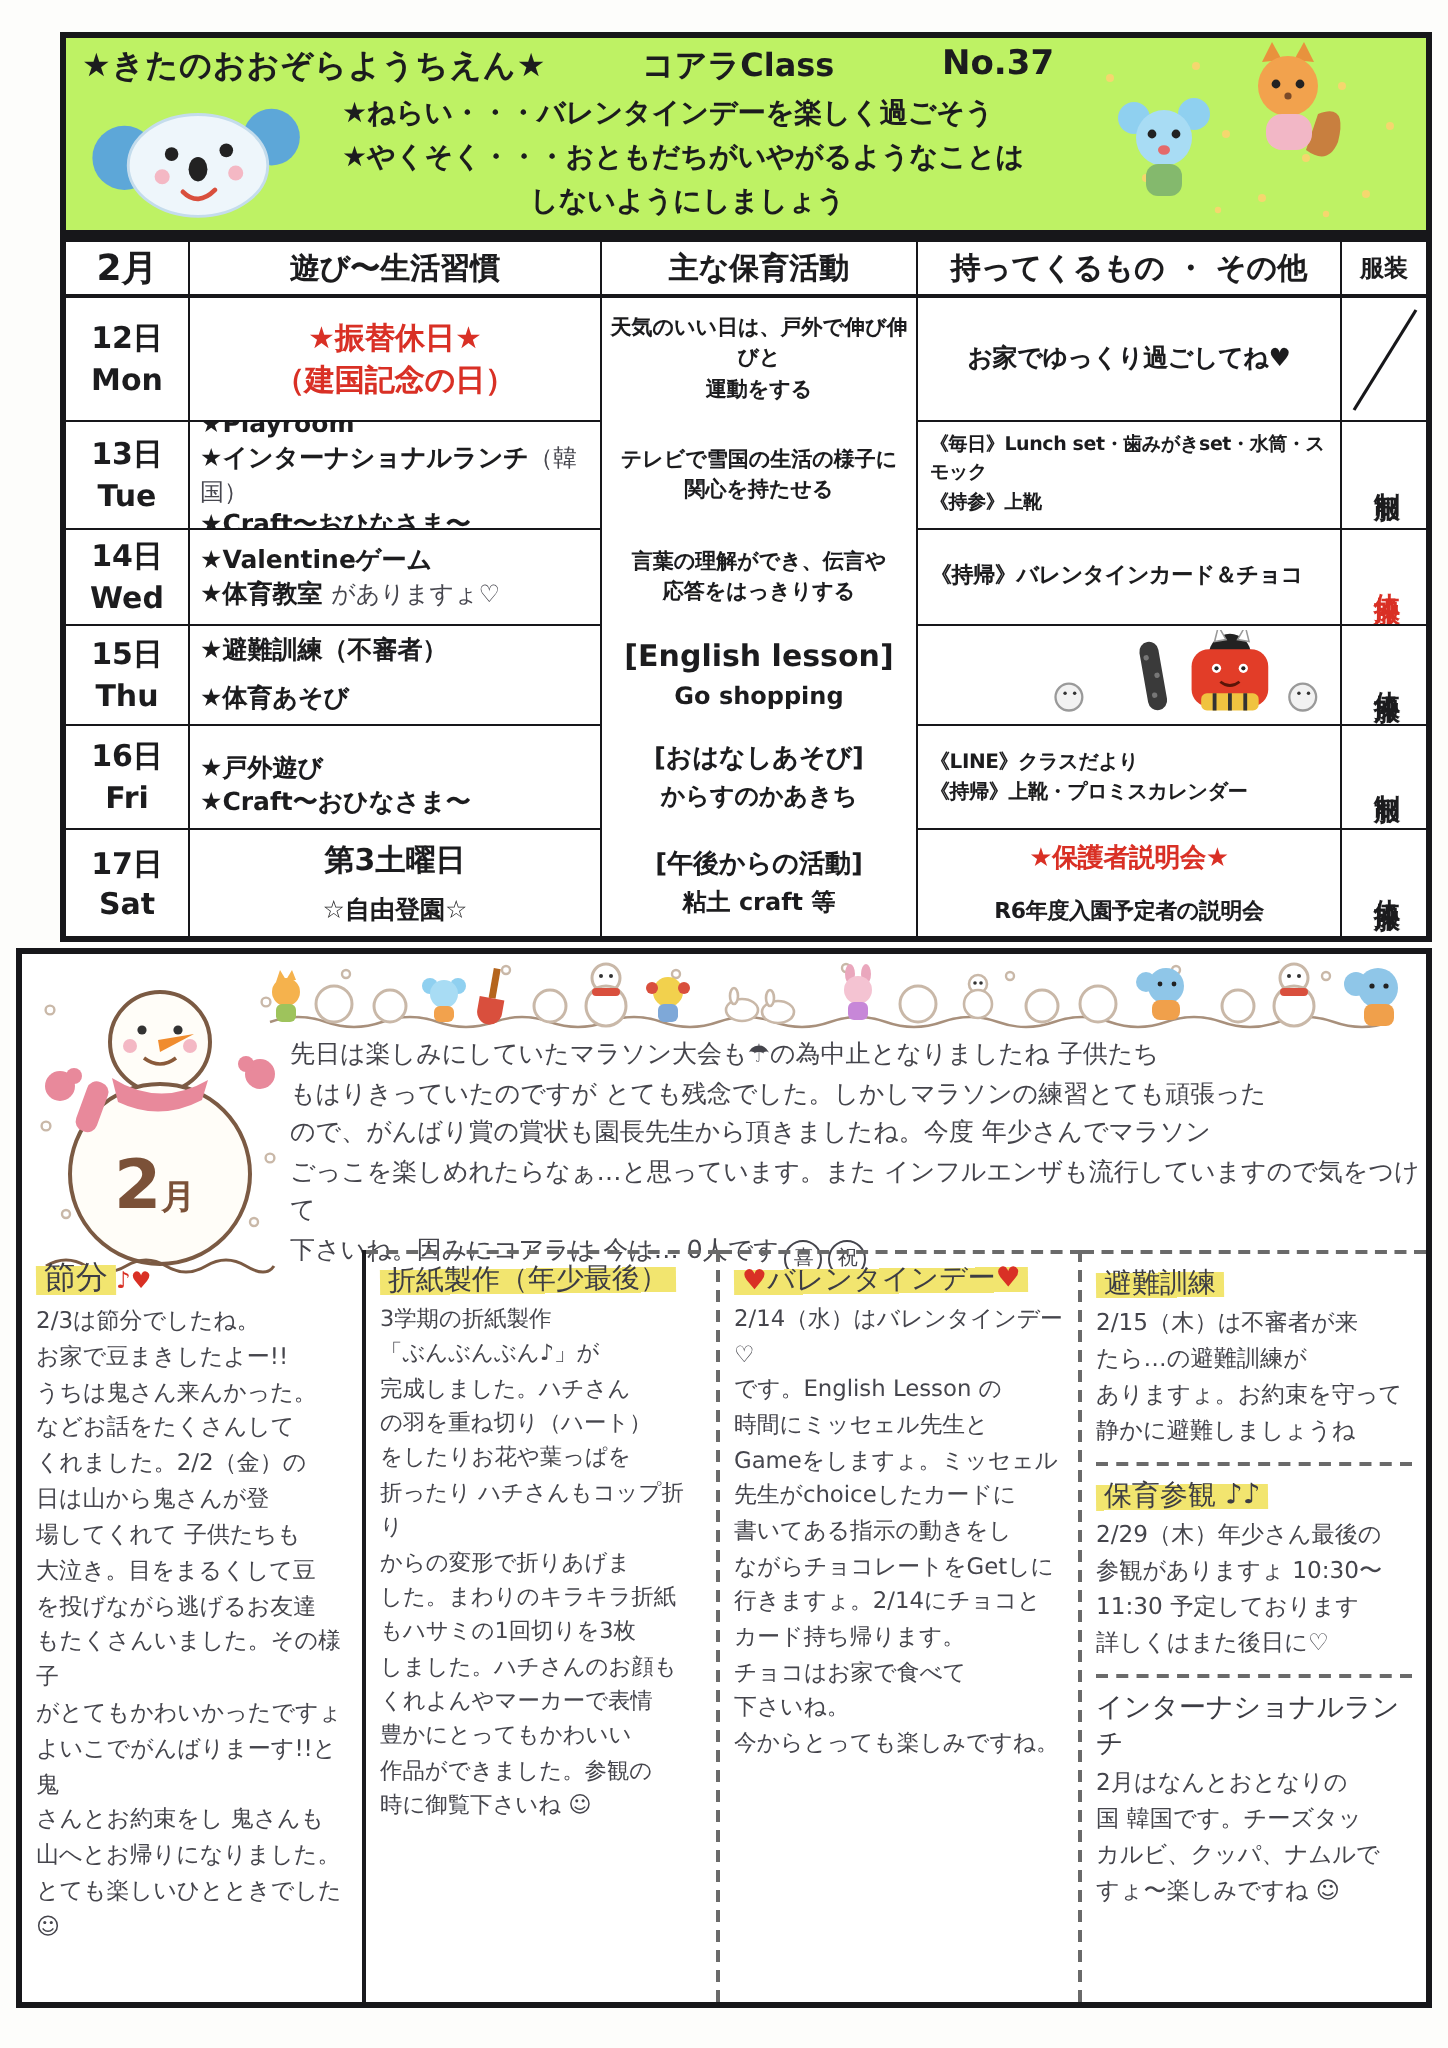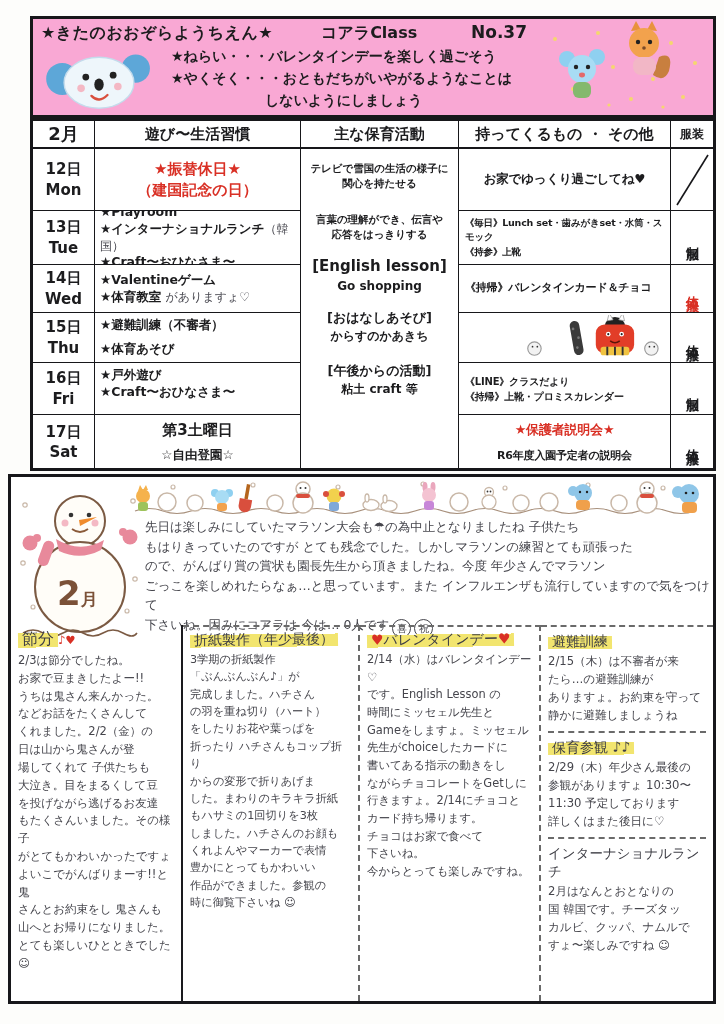--- a/index.html
+++ b/index.html
@@ -2,21 +2,21 @@
 <html><head>
 <meta charset="utf-8">
 <style>
   html,body{margin:0;padding:0;}
   body{
     width:724px;height:1024px;position:relative;background:#fdfdfb;
     font-family:"DejaVu Sans",sans-serif;color:#1c1c1e;overflow:hidden;
   }
   
   .header-box{position:absolute;left:30px;top:16px;width:686px;height:102px;
-    border:3px solid #17171a;box-sizing:border-box;background:#f9a8d4;}
+    border:3px solid #17171a;box-sizing:border-box;background:#bef264;}
   .school-name{position:absolute;left:8px;top:4px;font-size:16px;font-weight:bold;letter-spacing:.5px;}
   .class-name{position:absolute;left:288px;top:4px;font-size:16px;font-weight:bold;}
   .issue-no{position:absolute;left:438px;top:3px;font-size:17px;font-weight:bold;}
   .koala-wrap{position:absolute;left:8px;top:26px;}
   .aim-line{position:absolute;left:138px;top:29px;font-size:14px;font-weight:bold;}
   .promise-line1{position:absolute;left:138px;top:51px;font-size:14px;font-weight:bold;}
   .promise-line2{position:absolute;left:232px;top:73px;font-size:14px;font-weight:bold;}
   .mice-wrap{position:absolute;right:2px;top:0px;}
   
   .table{position:absolute;left:30px;top:118px;width:686px;height:353px;box-sizing:border-box;
@@ -143,20 +143,22 @@
 
 <div class="table">
 
   <div class="cell th th-month">2月</div>
   <div class="cell th th-play">遊び〜生活習慣</div>
   <div class="cell th th-act">主な保育活動</div>
   <div class="cell th th-bring">持ってくるもの ・ その他</div>
   <div class="cell th th-outfit last-col">服装</div>
 
   <div class="play-span" style="grid-column:3;grid-row:2/8;">
+    <div class="play-block" style="height:62px"><span>天気のいい日は、戸外で伸び伸びと
+運動をする</span></div>
     <div class="play-block" style="height:54px"><span>テレビで雪国の生活の様子に
 関心を持たせる</span></div>
     <div class="play-block" style="height:48px"><span>言葉の理解ができ、伝言や
 応答をはっきりする</span></div>
     <div class="play-block" style="height:50px">
       <span class="play-title">[English lesson]</span>
       <span class="play-sub">Go shopping</span>
     </div>
     <div class="play-block" style="height:52px">
       <span class="play-title" style="font-size:13px">[おはなしあそび]</span>
@@ -249,21 +251,21 @@
       <circle cx="136" cy="33" r=".9" fill="#333"></circle>
         <circle cx="141" cy="33" r=".9" fill="#333"></circle>
     </svg>
   </div>
   <div class="cell outfit-cell last-col" style="grid-column:5;grid-row:5">体操服</div>
 
   <div class="cell date-cell" style="grid-column:1;grid-row:6">
     <span>16日</span>
       <span>Fri</span>
   </div>
-  <div class="cell act-cell" style="grid-column:2;grid-row:6;justify-content:flex-start;padding:4px 5px;">
+  <div class="cell act-cell" style="grid-column:2;grid-row:6;justify-content:flex-end;padding:4px 5px;">
     <span>★戸外遊び</span>
     <span>★Craft〜おひなさま〜</span>
   </div>
   <div class="cell bring-cell" style="grid-column:4;grid-row:6;font-size:10px;">
     <span>《LINE》クラスだより</span>
     <span>《持帰》上靴・プロミスカレンダー</span>
   </div>
   <div class="cell outfit-cell last-col" style="grid-column:5;grid-row:6">制服</div>
 
   <div class="cell date-cell last-row" style="grid-column:1;grid-row:7">

